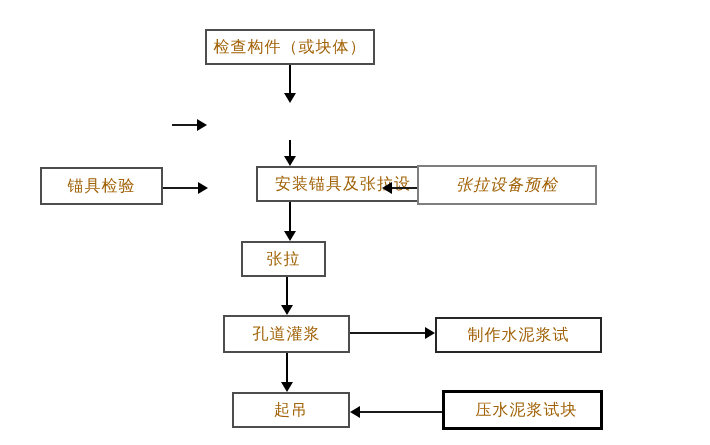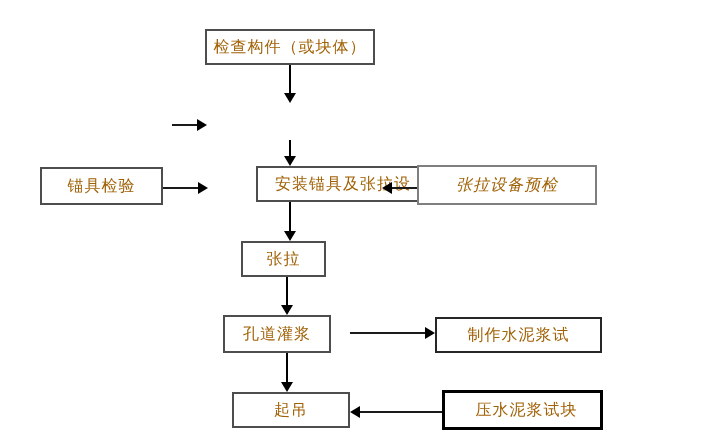--- a/index.html
+++ b/index.html
@@ -72,21 +72,21 @@
 
 
   <div class="box" style="left:40px; top:167px; width:123px; height:38px;">锚具检验</div>
 
   <div class="box" style="left:208px; top:166px; width:174px; height:36px;margin-left:48px;">安装锚具及张拉设</div>
 
   <div class="box gray-border" style="left:417px; top:165px; width:180px; height:40px;font-style:italic;">张拉设备预检</div>
 
   <div class="box" style="left:241px; top:241px; width:85px; height:36px;">张拉</div>
 
-  <div class="box" style="left:223px; top:315px; width:108px; height:38px;">孔道灌浆</div>
+  <div class="box" style="left:223px; top:315px; width:127px; height:38px;">孔道灌浆</div>
 
   <div class="box dark-border" style="left:435px; top:317px; width:167px; height:36px;">制作水泥浆试</div>
 
   <div class="box" style="left:232px; top:392px; width:118px; height:36px;">起吊</div>
 
   <div class="box bold-border" style="left:442px; top:390px; width:161px; height:40px;">压水泥浆试块</div>
 
   <div class="vline" style="left:289px; top:65px; height:28px;"></div>
   <div class="ah ah-down" style="left:284px; top:93px;"></div>
 

